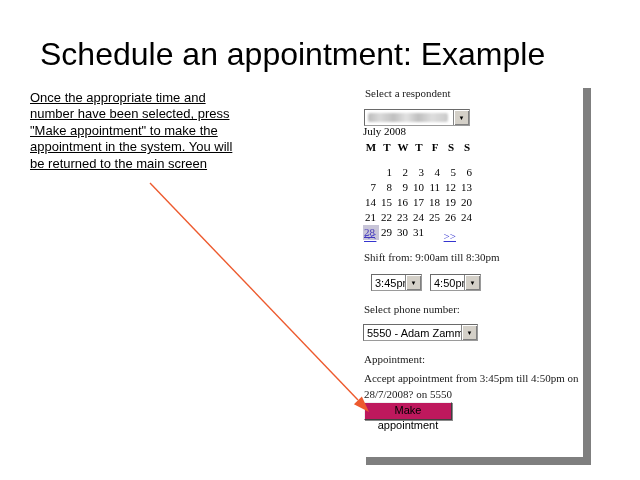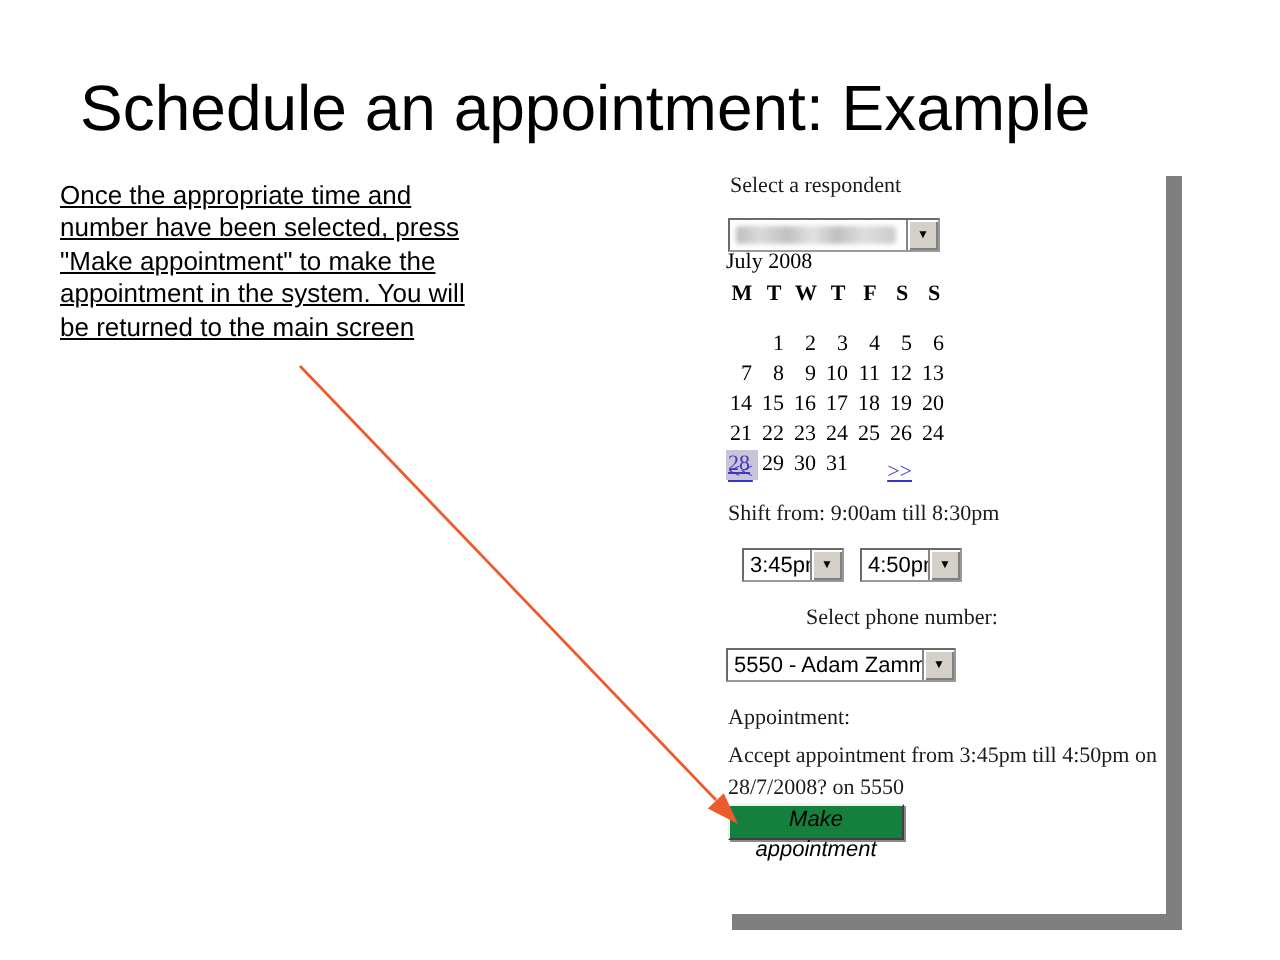--- a/index.html
+++ b/index.html
@@ -16,21 +16,21 @@
   .arrow-line{stroke:var(--arrow);stroke-width:1.4;fill:none;}
   .arrow-head{fill:var(--arrow);stroke:none;}
 
   
   .panel{position:absolute;left:358px;top:80px;width:225px;height:377px;background:#fff;
          box-shadow:8px 8px 0 var(--shadow);font-family:"Liberation Serif",serif;font-size:11px;}
   .ser{font-family:"Liberation Serif",serif;}
   .label{position:absolute;white-space:nowrap;color:#1a1a1a;}
   .respondent-label{left:7px;top:7px;}
   .shift-label{left:6px;top:171px;}
-  .phone-label{left:6px;top:223px;margin-left:39px;}
+  .phone-label{left:6px;top:223px;}
   .appointment-label{left:6px;top:273px;}
   .confirm-text{position:absolute;left:6px;top:291px;width:215px;line-height:15.5px;
                 white-space:pre-line;color:#1a1a1a;}
 
   
   .win-select{position:absolute;height:17px;background:#fff;display:flex;align-items:stretch;
               border:1px solid #6a6a6a;border-right-color:#9a9a9a;border-bottom-color:#9a9a9a;
               box-sizing:border-box;font-family:"Liberation Sans",sans-serif;font-size:11px;}
   .win-select .val{flex:1;display:flex;align-items:center;padding-left:3px;overflow:hidden;
                    white-space:nowrap;}
@@ -57,23 +57,23 @@
   .cal-cell.day{text-align:right;padding-right:3px;}
   .cal-cell.selected{background:var(--selected-day-bg);color:var(--selected-day-color);
                      text-decoration:underline;text-align:center;}
   .cal-nav{position:absolute;left:6px;top:150px;width:92px;height:14px;display:flex;
            justify-content:space-between;}
   .link{color:var(--link);text-decoration:underline;font-family:"Liberation Serif",serif;
         font-size:11px;cursor:pointer;}
 
   
   .push-btn{position:absolute;left:6px;top:322px;width:88px;height:18px;
-            background:#15803d;color:#000;font-family:"Liberation Sans",sans-serif;font-size:11px;
+            background:#be185d;color:#000;font-family:"Liberation Sans",sans-serif;font-size:11px;
             border:1px solid;border-color:#efefef #404040 #404040 #efefef;
-            box-shadow:1px 1px 0 #8a8a8a;padding:0;line-height:15px;cursor:pointer;font-style:italic;}
+            box-shadow:1px 1px 0 #8a8a8a;padding:0;line-height:15px;cursor:pointer;}
 </style>
 </head>
 <body>
 
 <div class="slide">
 
   <h1 class="title">Schedule an appointment: Example</h1>
 
   <p class="instruction">Once the appropriate time and
 number have been selected, press

